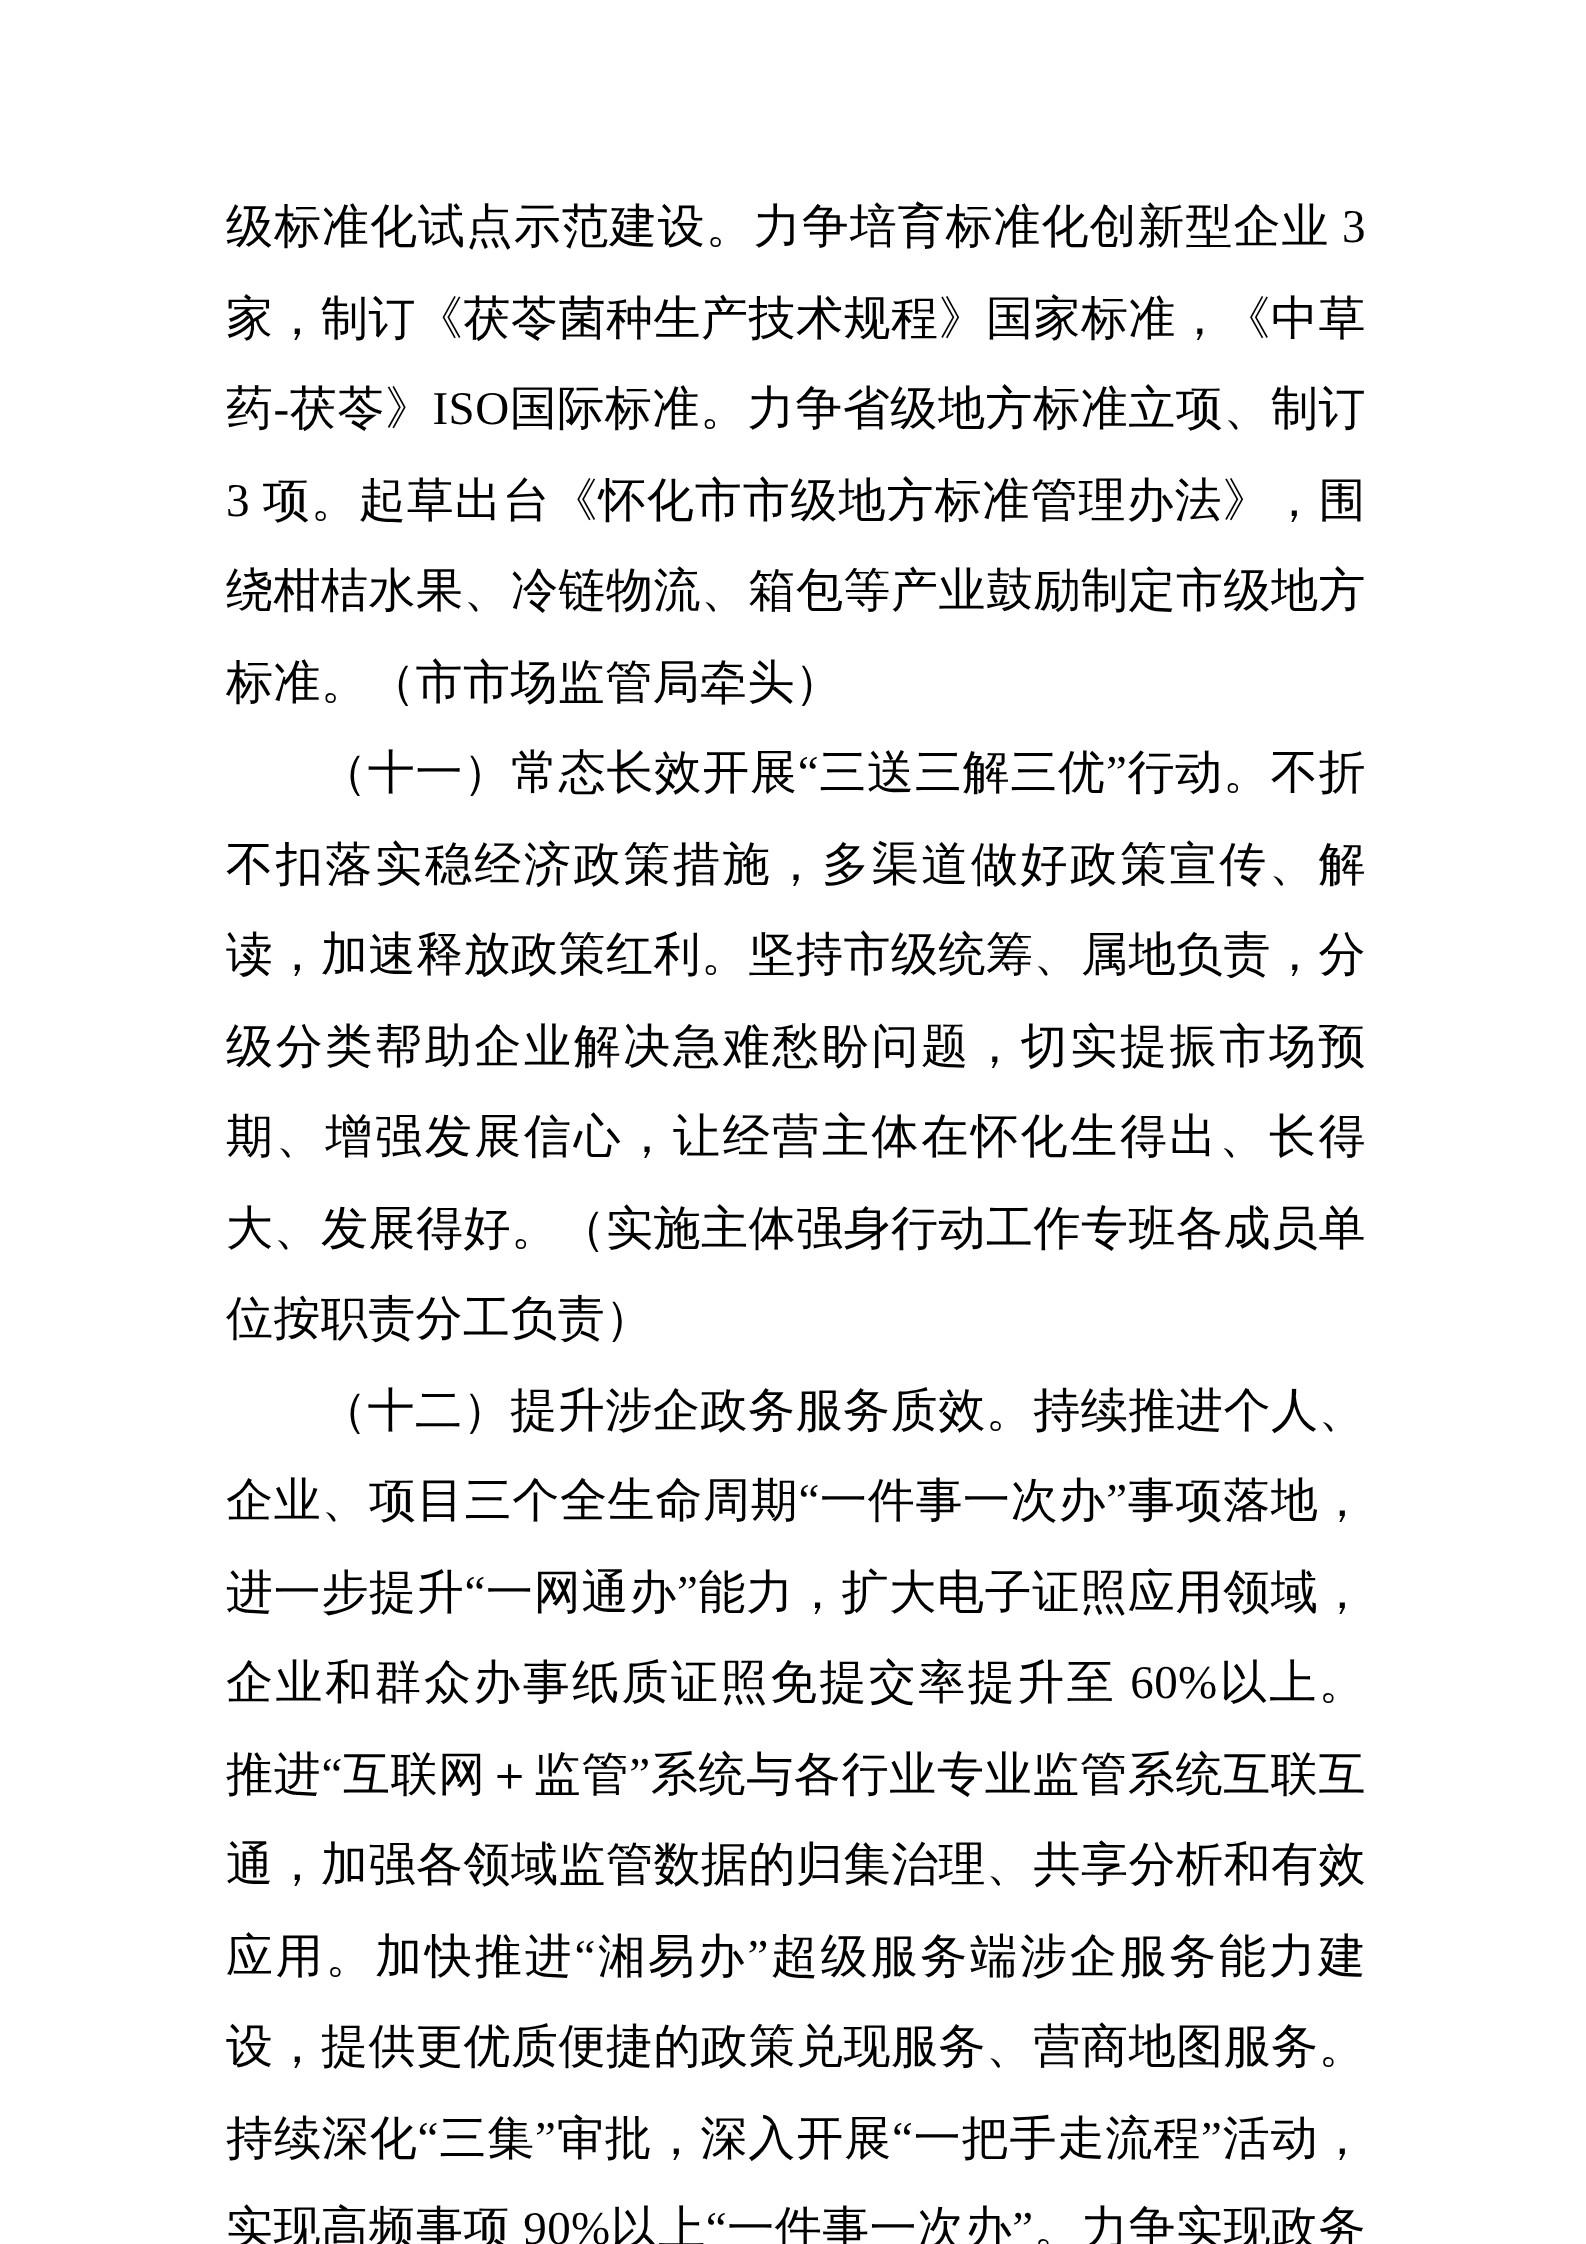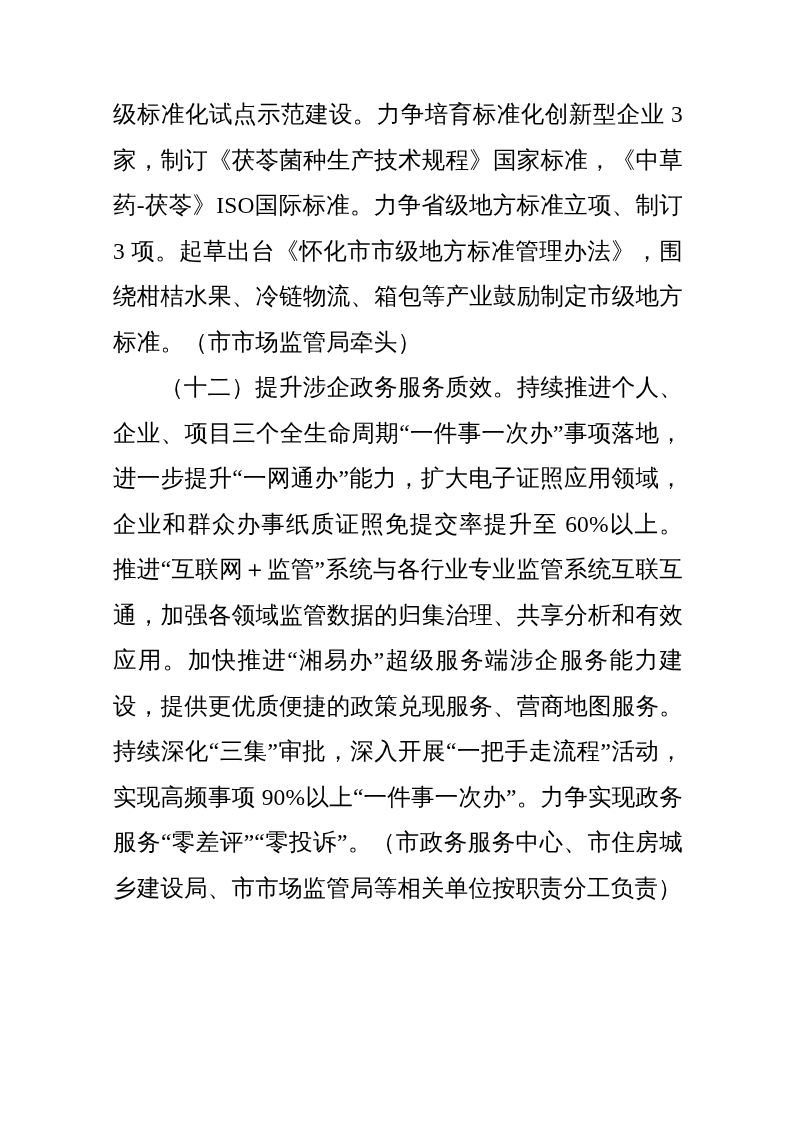--- a/index.html
+++ b/index.html
@@ -39,16 +39,17 @@
   p.indent {
     text-indent: 2em;
   }
 </style>
 </head>
 <body>
 
 <div class="page">
   <div class="content">
     <p class="para">级标准化试点示范建设。力争培育标准化创新型企业 3 家，制订《茯苓菌种生产技术规程》国家标准，《中草药-茯苓》ISO国际标准。力争省级地方标准立项、制订 3 项。起草出台《怀化市市级地方标准管理办法》，围绕柑桔水果、冷链物流、箱包等产业鼓励制定市级地方标准。（市市场监管局牵头）</p>
+    <p class="para indent">（十一）常态长效开展“三送三解三优”行动。不折不扣落实稳经济政策措施，多渠道做好政策宣传、解读，加速释放政策红利。坚持市级统筹、属地负责，分级分类帮助企业解决急难愁盼问题，切实提振市场预期、增强发展信心，让经营主体在怀化生得出、长得大、发展得好。（实施主体强身行动工作专班各成员单位按职责分工负责）</p>
     <p class="para indent">（十二）提升涉企政务服务质效。持续推进个人、企业、项目三个全生命周期“一件事一次办”事项落地，进一步提升“一网通办”能力，扩大电子证照应用领域，企业和群众办事纸质证照免提交率提升至 60%以上。推进“互联网＋监管”系统与各行业专业监管系统互联互通，加强各领域监管数据的归集治理、共享分析和有效应用。加快推进“湘易办”超级服务端涉企服务能力建设，提供更优质便捷的政策兑现服务、营商地图服务。持续深化“三集”审批，深入开展“一把手走流程”活动，实现高频事项 90%以上“一件事一次办”。力争实现政务服务“零差评”“零投诉”。（市政务服务中心、市住房城乡建设局、市市场监管局等相关单位按职责分工负责）</p>
 
   </div>
 </div>
 
 </body></html>

